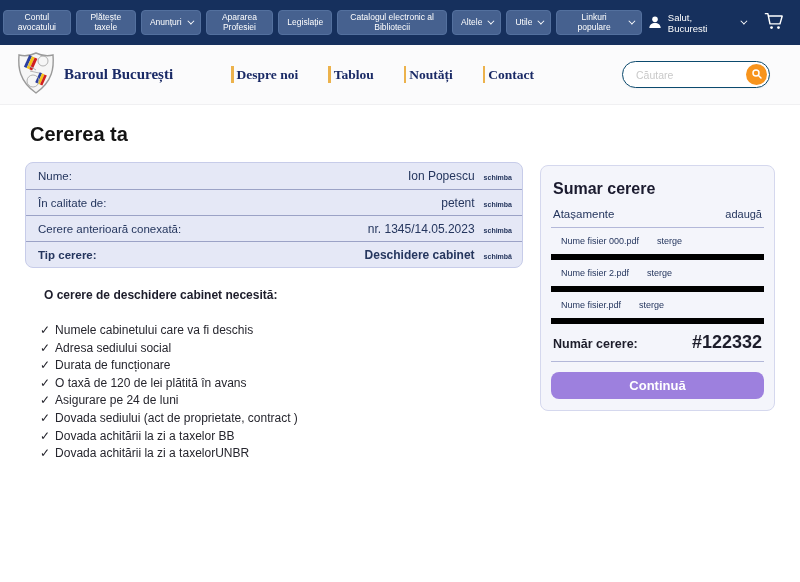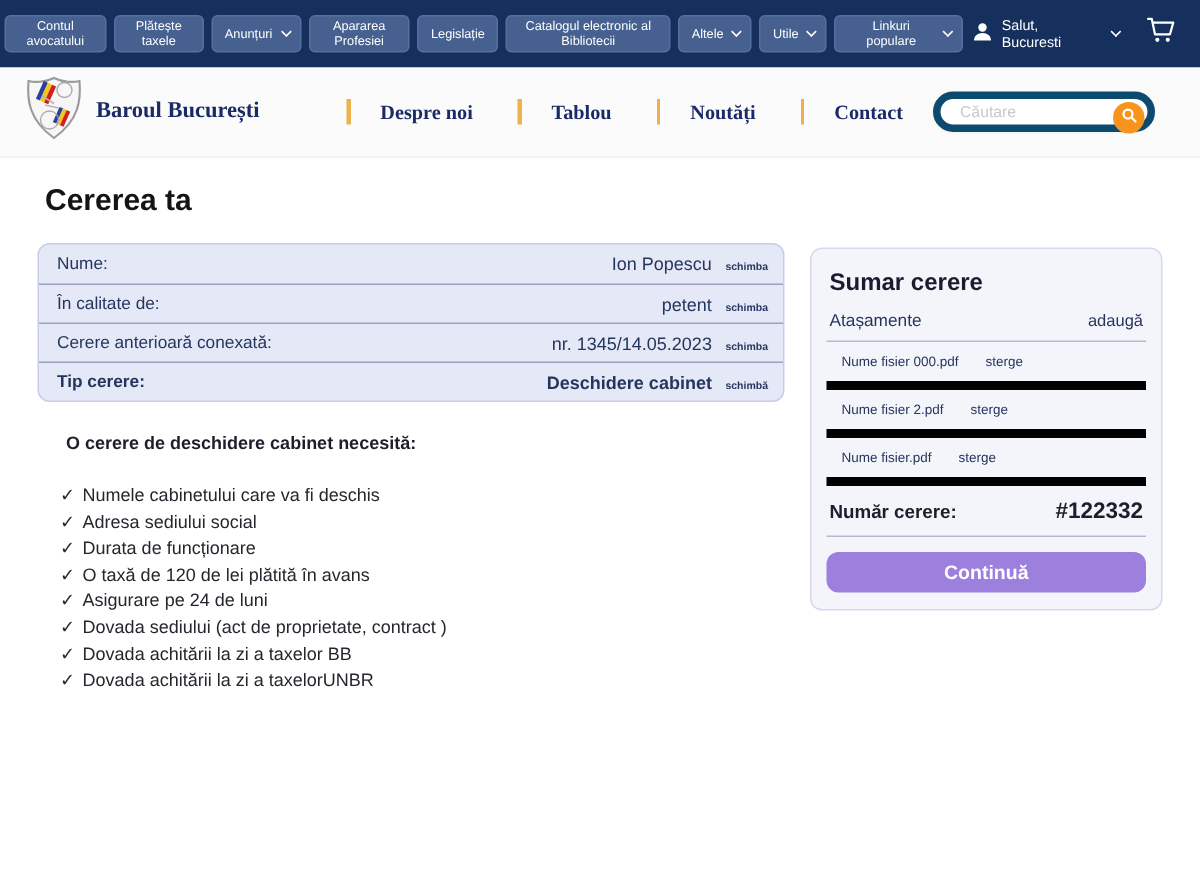--- a/index.html
+++ b/index.html
@@ -25,25 +25,25 @@
              font-size:9.5px; cursor:pointer; }
   .tb-cart { margin-left:14px; margin-right:6px; cursor:pointer; display:flex; align-items:center; }
 
   
   .header { position:absolute; top:45px; left:0; width:800px; height:60px;
             background:#fbfbfc; border-bottom:1px solid #f0f0f2;
             display:flex; align-items:center; }
   .brand { display:flex; align-items:center; gap:8px; margin-left:16px; cursor:pointer; }
   .brand-name { font-family:"Liberation Serif", serif; font-weight:bold; font-size:15px; color:#1a2a66; }
   .main-nav { display:flex; align-items:center; gap:30px; margin-left:58px; }
-  .nav-item { display:flex; align-items:center; gap:20px; cursor:pointer; }
+  .nav-item { display:flex; align-items:center; gap:3px; cursor:pointer; }
   .nav-bar { width:2.5px; height:17px; background:#ecb24c; }
   .nav-lbl { font-family:"Liberation Serif", serif; font-weight:bold; font-size:13.5px; color:#1a2a66; }
   .search { position:absolute; right:30px; top:16px; width:148px; height:27px; background:#fff;
-            border:5px solid #0c4a6e; border-radius:14px; box-shadow:0 1px 2px rgba(0,0,0,0.04);
+            border:1px solid #0c4a6e; border-radius:14px; box-shadow:0 1px 2px rgba(0,0,0,0.04);
             display:flex; align-items:center; }
   .search input { border:none; outline:none; background:transparent; font-size:10.5px;
                   color:#555; padding:0 0 0 13px; width:100px; font-family:"Liberation Sans", sans-serif; }
   .search input::placeholder { color:#c9c9c9; }
   .search-btn { position:absolute; right:2px; top:2px; width:21px; height:21px; border-radius:50%;
                 background:#f7941d; display:flex; align-items:center; justify-content:center; cursor:pointer; }
 
   
   .page-title { position:absolute; left:30px; top:123px; font-size:20px; font-weight:600; color:#141414; }
 
@@ -67,21 +67,21 @@
               background:#f4f5fb; border:1px solid #d5d8ee; border-radius:8px; padding:12px 10px 11px 10px; }
   .sum-title { font-size:16px; font-weight:bold; color:#1b1b2f; margin:2px 0 10px 2px; }
   .sum-attach { display:flex; align-items:baseline; padding:0 2px 7px 2px; border-bottom:1px solid #b3b8d9; }
   .sum-attach-lbl { font-size:11.5px; color:#25365e; }
   .sum-add { margin-left:auto; font-size:11px; color:#25365e; cursor:pointer; }
   .file-row { display:flex; align-items:center; gap:18px; padding:8px 2px 8px 10px; border-bottom:6px solid #000000; }
   .file-name { font-size:9px; color:#25365e; }
   .file-del { font-size:9px; color:#25365e; cursor:pointer; }
   .sum-number { display:flex; align-items:baseline; padding:8px 2px 8px 2px; border-bottom:1px solid #b3b8d9; }
   .sum-number-lbl { font-size:12.5px; font-weight:bold; color:#1d1d2b; }
-  .sum-number-val { margin-left:auto; font-size:15px; font-weight:bold; color:#1d1d2b; }
+  .sum-number-val { margin-left:auto; font-size:18px; font-weight:bold; color:#1d1d2b; }
   .continue-btn { margin-top:10px; width:100%; height:27px; background:#9d80de; border:none;
                   border-radius:8px; color:#fff; font-size:13px; font-weight:bold;
                   font-family:"Liberation Sans", sans-serif; cursor:pointer; }
 </style>
 </head>
 <body>
 
 <div id="stage">
 
   <div class="topbar">

